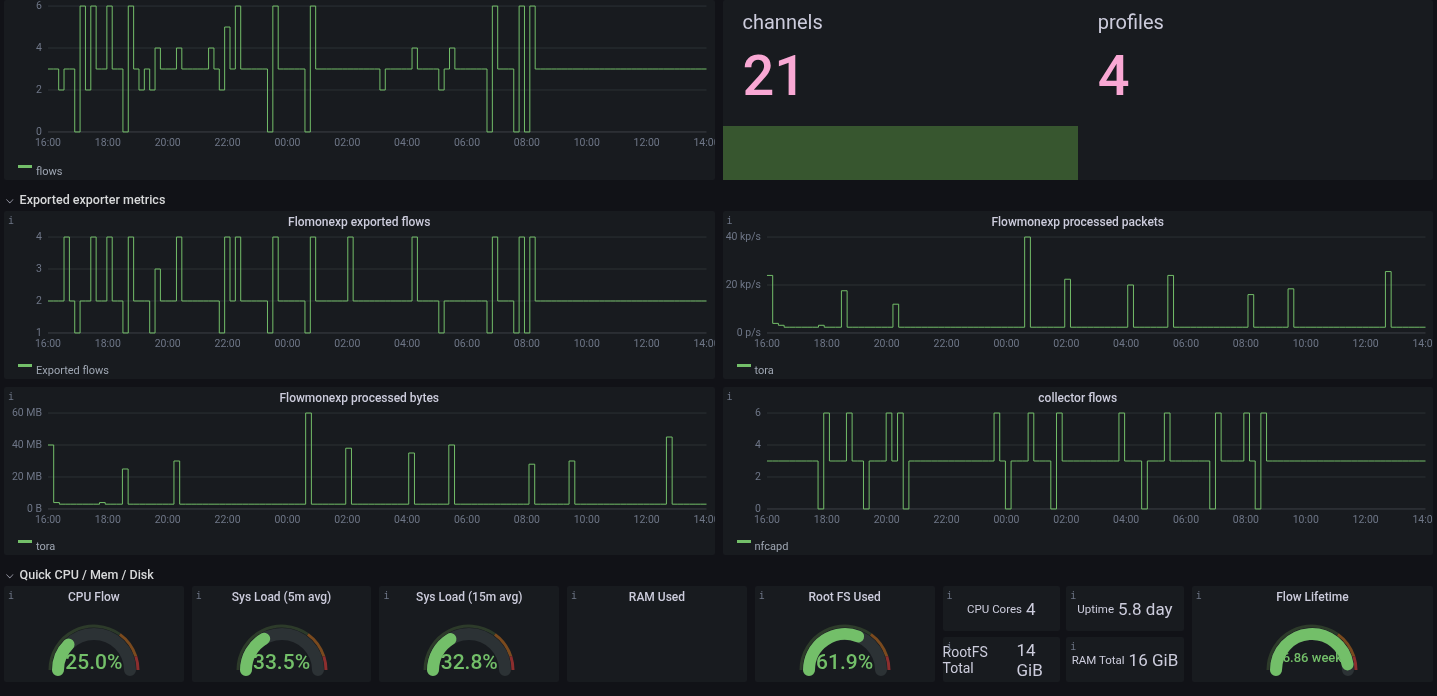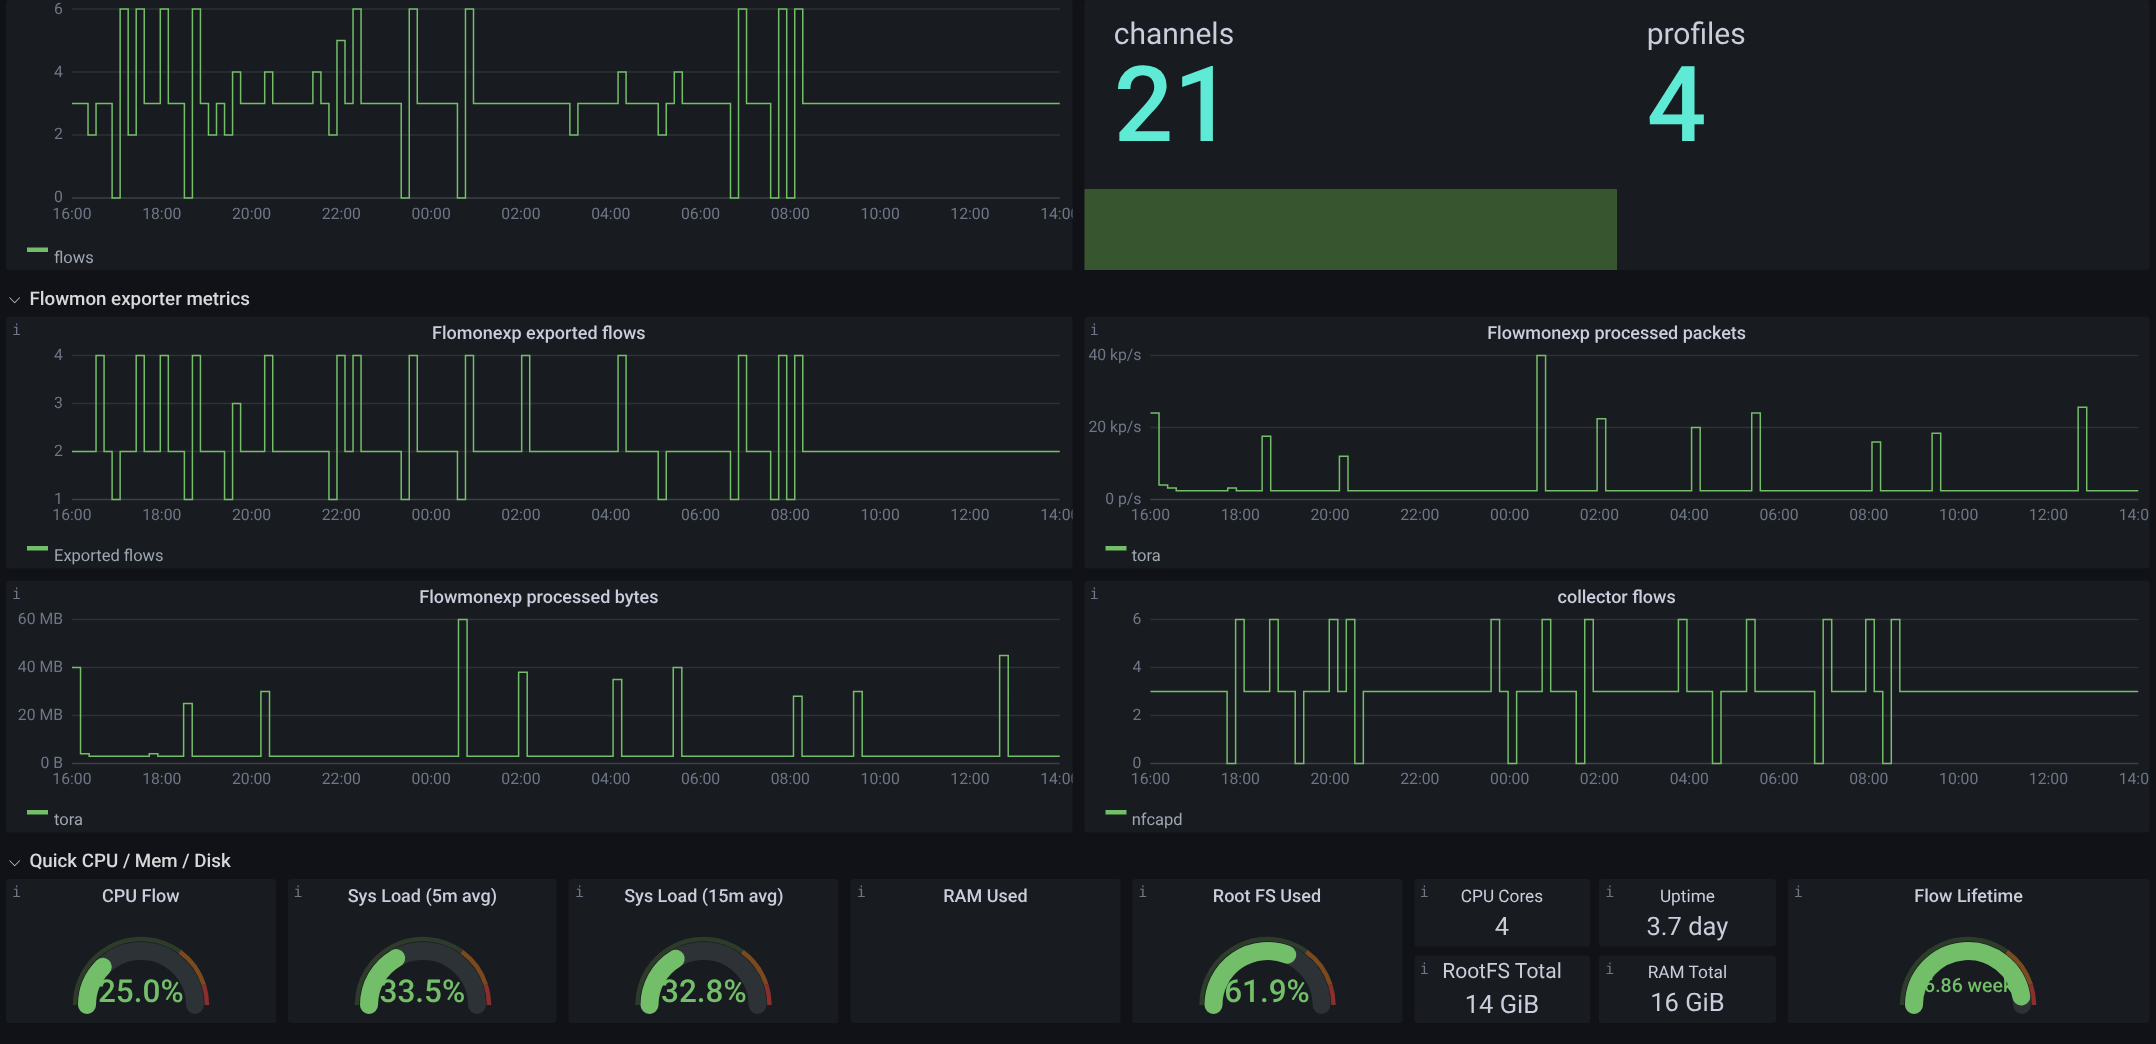--- a/index.html
+++ b/index.html
@@ -45,42 +45,42 @@
     font-size: 12.5px;
     font-weight: 500;
     padding: 4px 2px;
     cursor: pointer;
   }
   .chev { display: inline-block; font-size: 10px; color: #ccccdc; }
   .sub-count { color: #6e7687; font-style: italic; font-size: 11px; }
   
   .big-stat-col { flex:1; display:flex; flex-direction:column; padding: 10px 20px 0; }
   .big-stat-label { color: #ccccdc; font-size: 20px; }
-  .big-stat-value { color: #5eead4; font-size: 70px; font-weight: 500; line-height: 1; margin-top: 2px; }
+  .big-stat-value { color: #f9a8d4; font-size: 56px; font-weight: 500; line-height: 1; margin-top: 14px; }
   .big-bar-wrap { display:flex; height:54px; margin-top:auto; }
   .big-bar { background: #37562f; }
   
   .legend {
     display: flex;
     align-items: flex-start;
     gap: 4px;
     font-size: 11px;
     color: #9fa7b3;
     padding: 2px 0 2px 14px;
   }
   .legend .swatch { width: 14px; height: 3px; background: #73bf69; }
   
   svg text { fill: #6e7687; font-size: 10.5px; }
   svg .tick { stroke: #2c3235; }
   svg .zero { stroke: #3d4147; }
   svg .series { stroke: #73bf69; stroke-width: 1; fill: none; }
   
   .gauge-wrap { display:flex; flex-direction:column; align-items:center; justify-content:flex-end; height:100%; padding-bottom:6px;}
   .gauge-val { color:#73bf69; font-size:21px; font-weight:500; position:absolute; top:50%; left:50%; transform:translate(-50%, 6px);}
-  .small-stat { display:flex; flex-direction:column; align-items:center; justify-content:center; height:100%; gap:4px;}
+  .small-stat { display:flex; align-items:center; justify-content:center; height:100%; gap:4px;}
   .small-stat .sv { color:#ccccdc; font-size:17px;}
 </style>
 </head>
 <body>
 
 <div class="dash">
 
   <div class="row">
     <div class="panel" style="flex:1; height:180px;">
       <div class="panel-body">
@@ -126,21 +126,21 @@
       </div>
       <div class="big-bar-wrap">
         <div class="big-bar" id="stat-bar" style="width: 50%;"></div>
         <div style="flex:1"></div>
       </div>
     </div>
   </div>
 
   <div class="section-row">
     <span class="chev">⌵</span>
-    <span>Flowmon exporter metrics</span>
+    <span>Exported exporter metrics</span>
   </div>
 
   <div class="row">
     <div class="panel" style="flex:1; height:168px;">
       <span class="panel-menu">i</span>
       <div class="panel-title">Flomonexp exported flows</div>
       <div class="panel-body">
         <svg width="100%" height="120" viewBox="0 0 711 120">
             <line x1="44" x2="703" y1="102" y2="102" class="zero"></line>
             <text x="38" y="105" text-anchor="end">1</text>
@@ -344,21 +344,21 @@
         <span class="panel-menu">i</span>
         <div class="small-stat">
           <div style="font-size:11.5px;">CPU Cores</div>
           <div class="sv">4</div>
         </div>
       </div>
       <div class="panel">
         <span class="panel-menu">i</span>
         <div class="small-stat">
           <div style="font-size:11.5px;">Uptime</div>
-          <div class="sv">3.7 day</div>
+          <div class="sv">5.8 day</div>
         </div>
       </div>
       <div class="panel">
         <span class="panel-menu">i</span>
         <div class="small-stat">
           <div style="font-size:14px;">RootFS Total</div>
           <div class="sv">14 GiB</div>
         </div>
       </div>
       <div class="panel">

